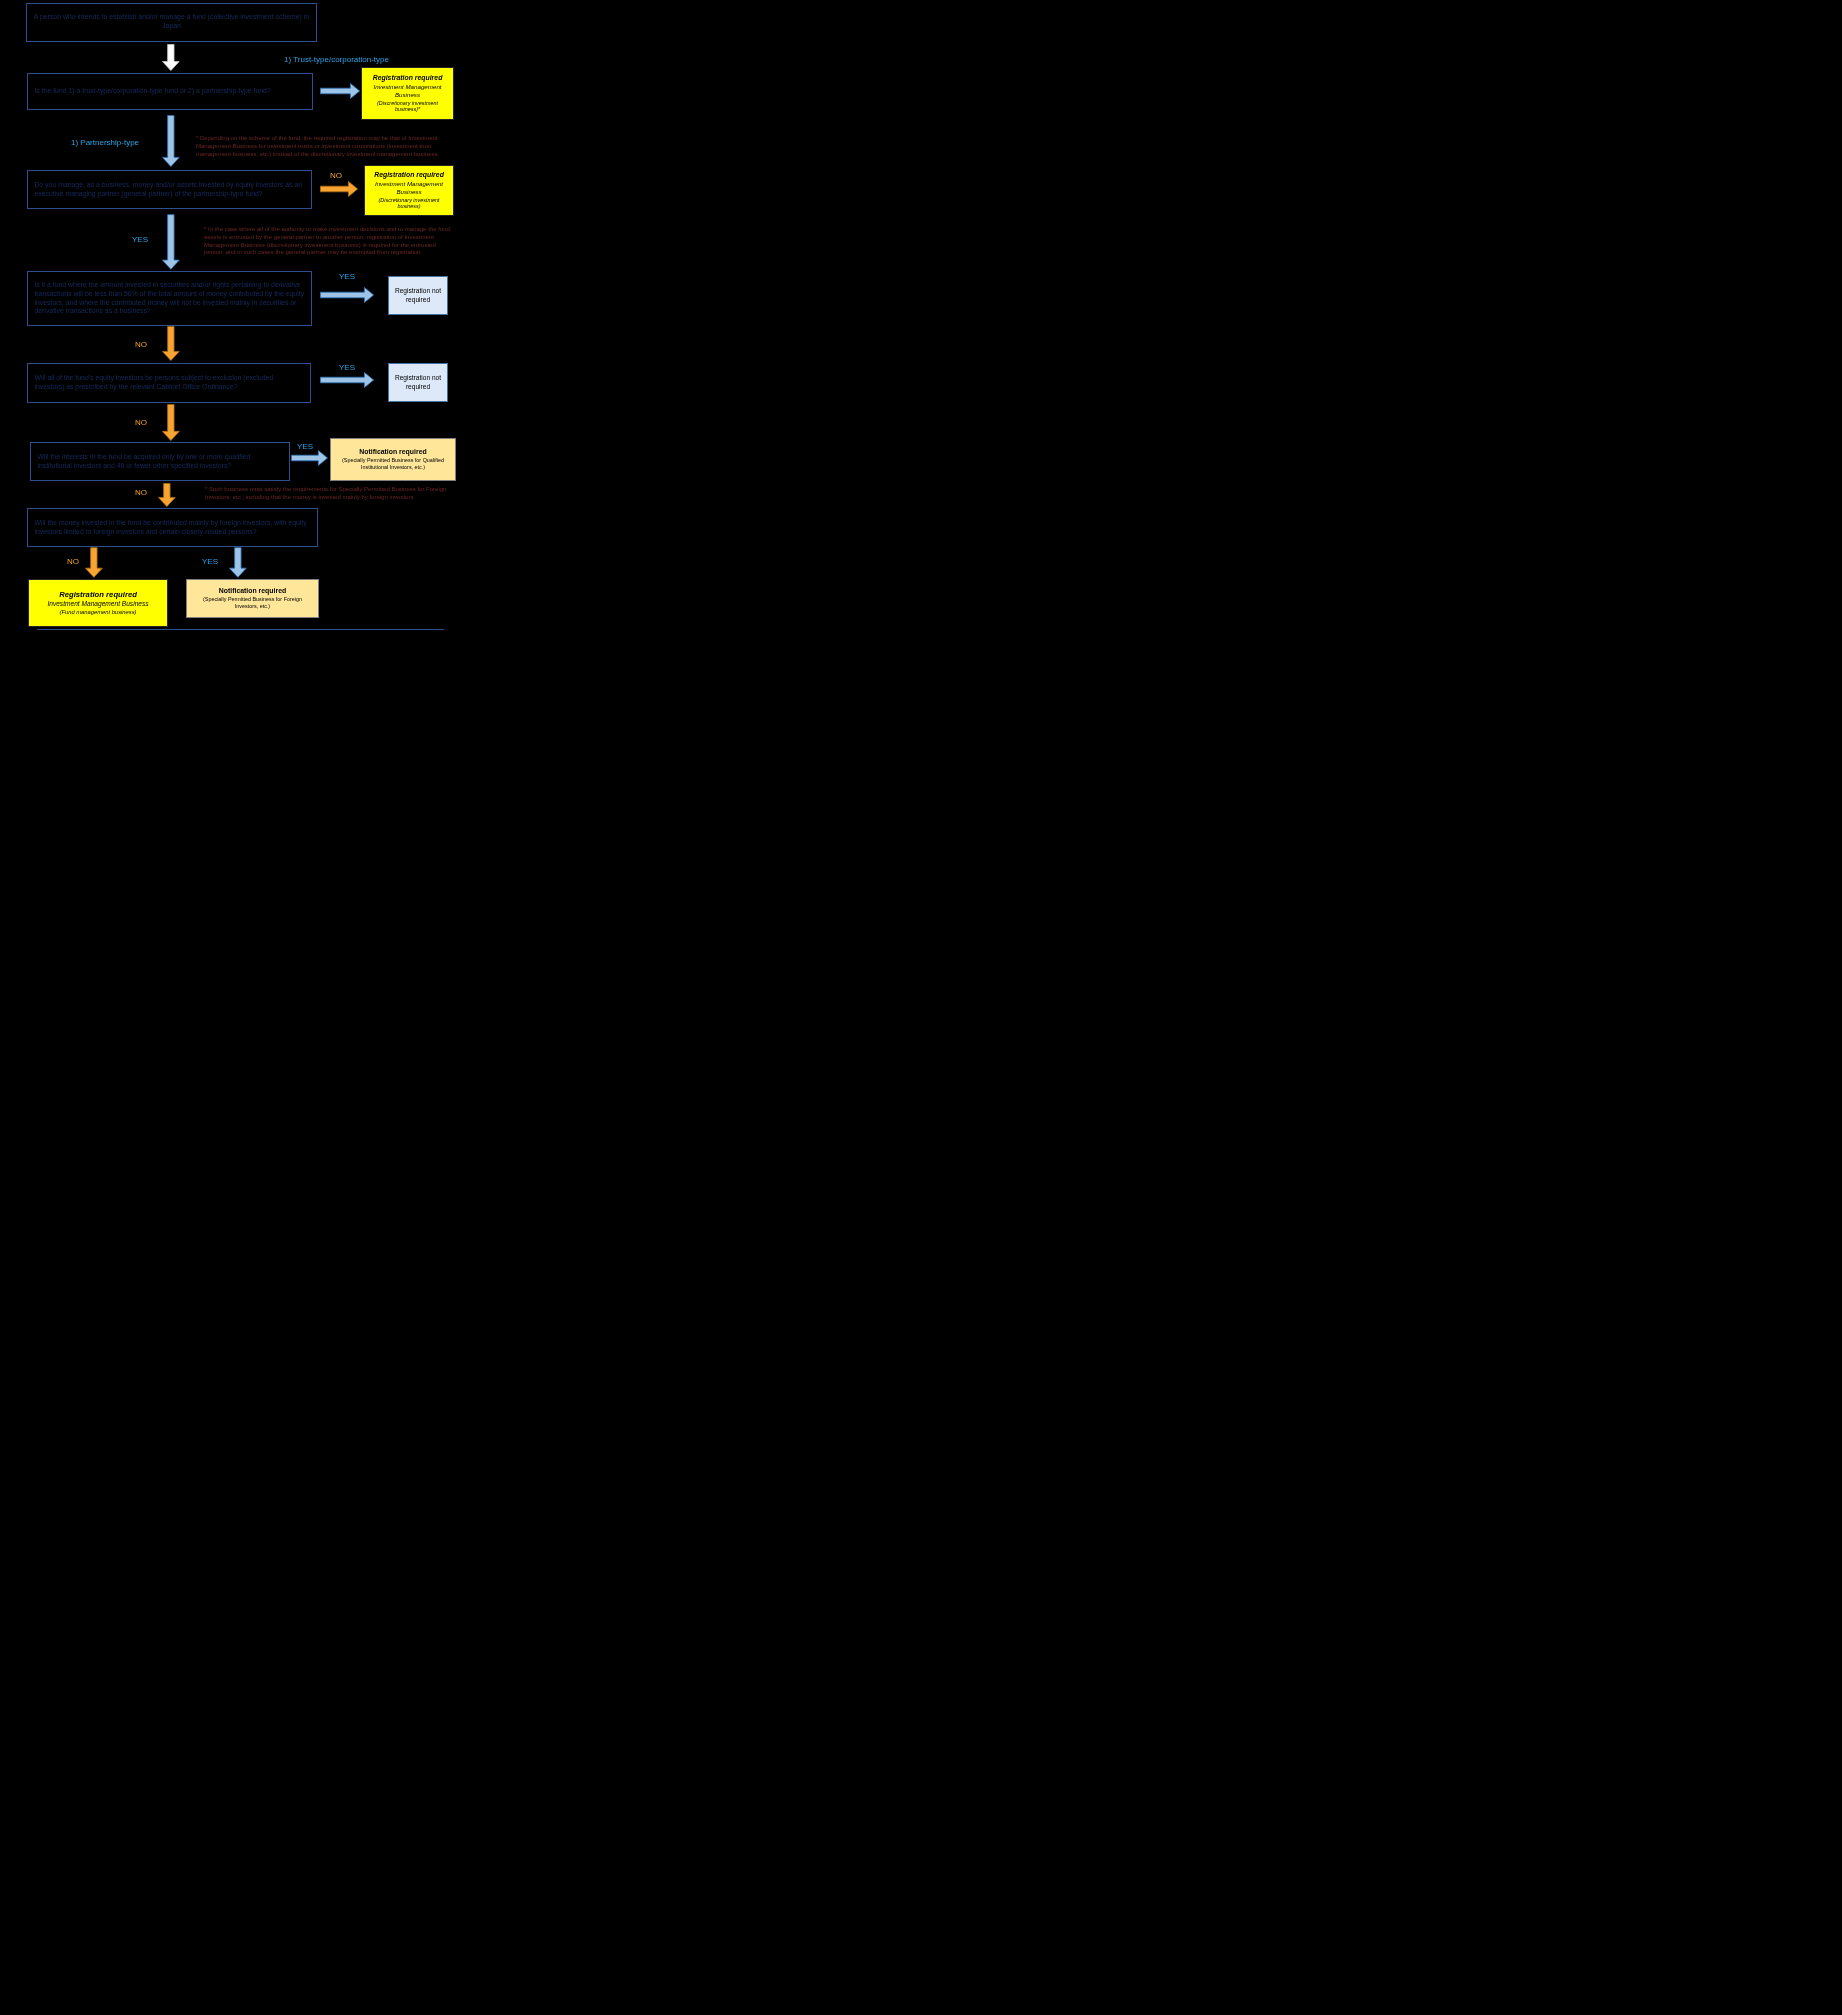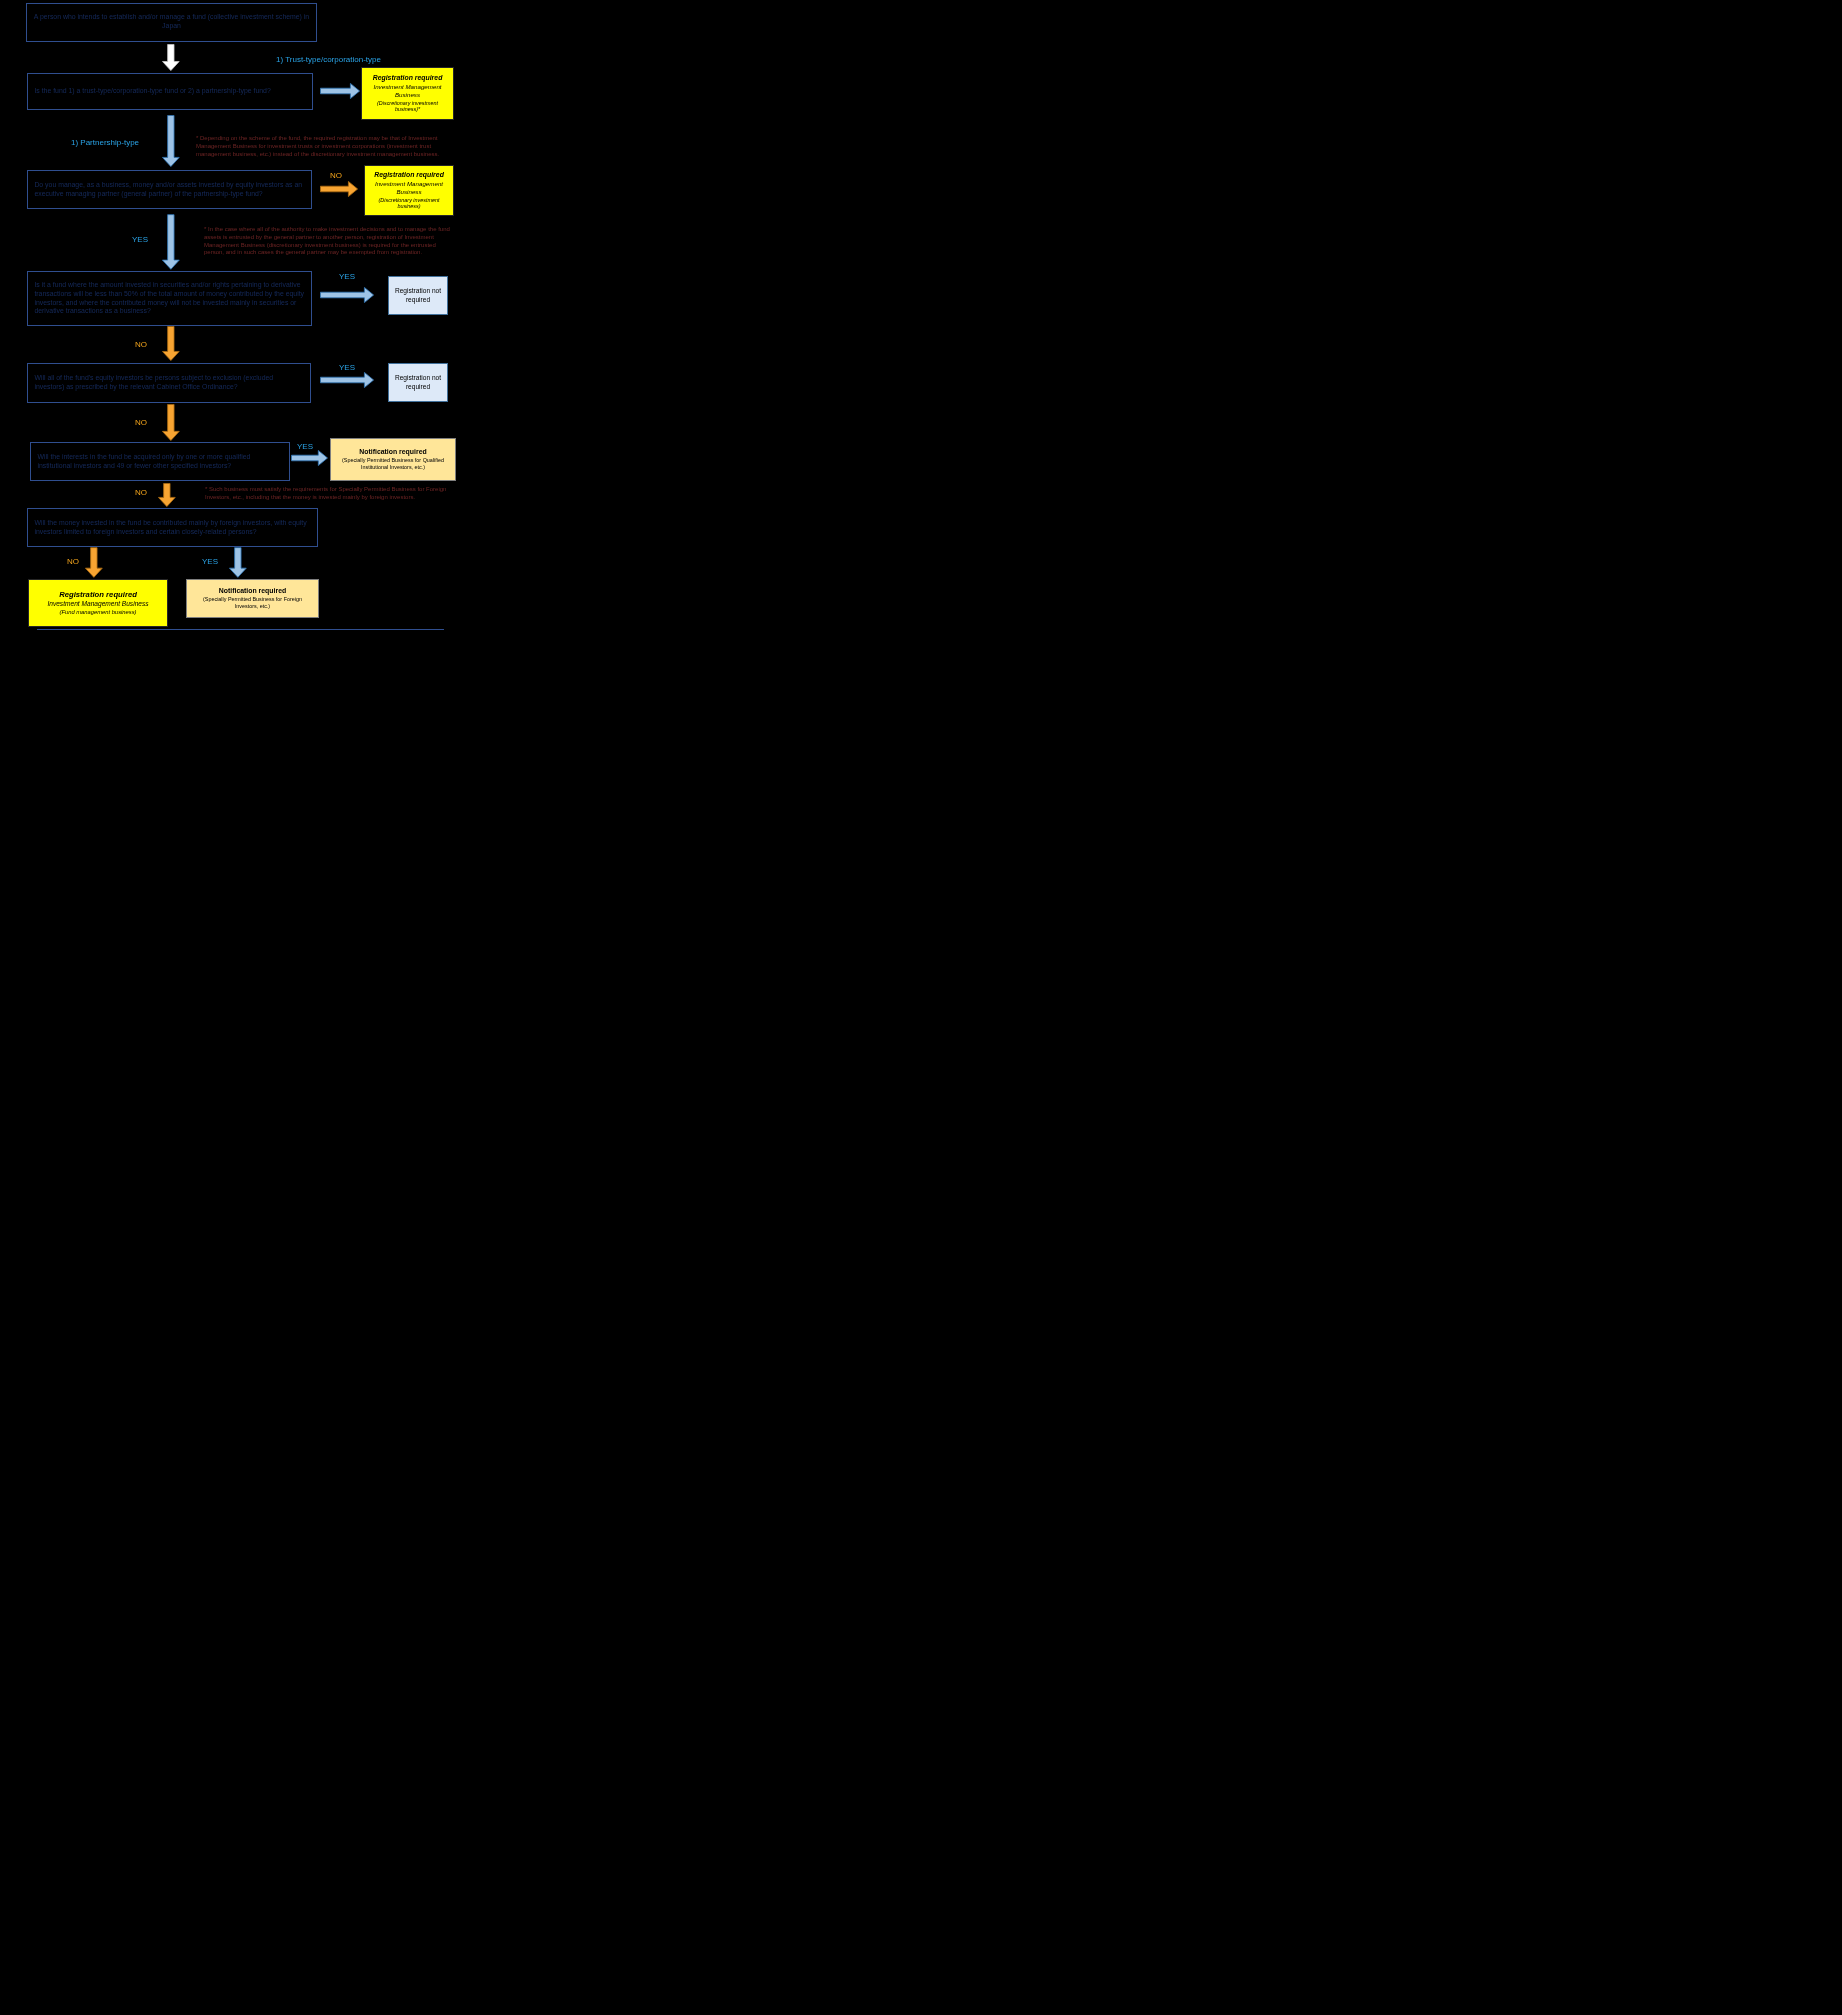--- a/index.html
+++ b/index.html
@@ -68,21 +68,21 @@
 <div class="canvas">
 
   <div class="qbox center" style="left:26px;top:2.8px;width:291px;height:39px;">
     <span>A person who intends to establish and/or manage a fund (collective investment scheme) in Japan</span>
   </div>
 
   <svg class="arrow arrow-white" style="left:162px;top:44px;" width="17.7" height="27" viewBox="0 0 44 68">
     <polygon points="14,1 30,1 30,44 43,44 22,67 1,44 14,44"></polygon>
   </svg>
 
-  <div class="flabel cyan" style="left:276px;top:55px;">1) Trust-type/corporation-type</div>
+  <div class="flabel cyan" style="left:284px;top:55px;">1) Trust-type/corporation-type</div>
 
   <div class="qbox" style="left:27px;top:73px;width:286px;height:37px;">
     <span>Is the fund 1) a trust-type/corporation-type fund or 2) a partnership-type fund?</span>
   </div>
 
   <svg class="arrow arrow-blue" style="left:320px;top:83px;" width="40" height="16" viewBox="0 0 100 40">
     <polygon points="1,13 76,13 76,1 99,20 76,39 76,27 1,27"></polygon>
   </svg>
 
   <div class="outcome yellow" style="left:361px;top:67px;width:93px;height:53px;">

